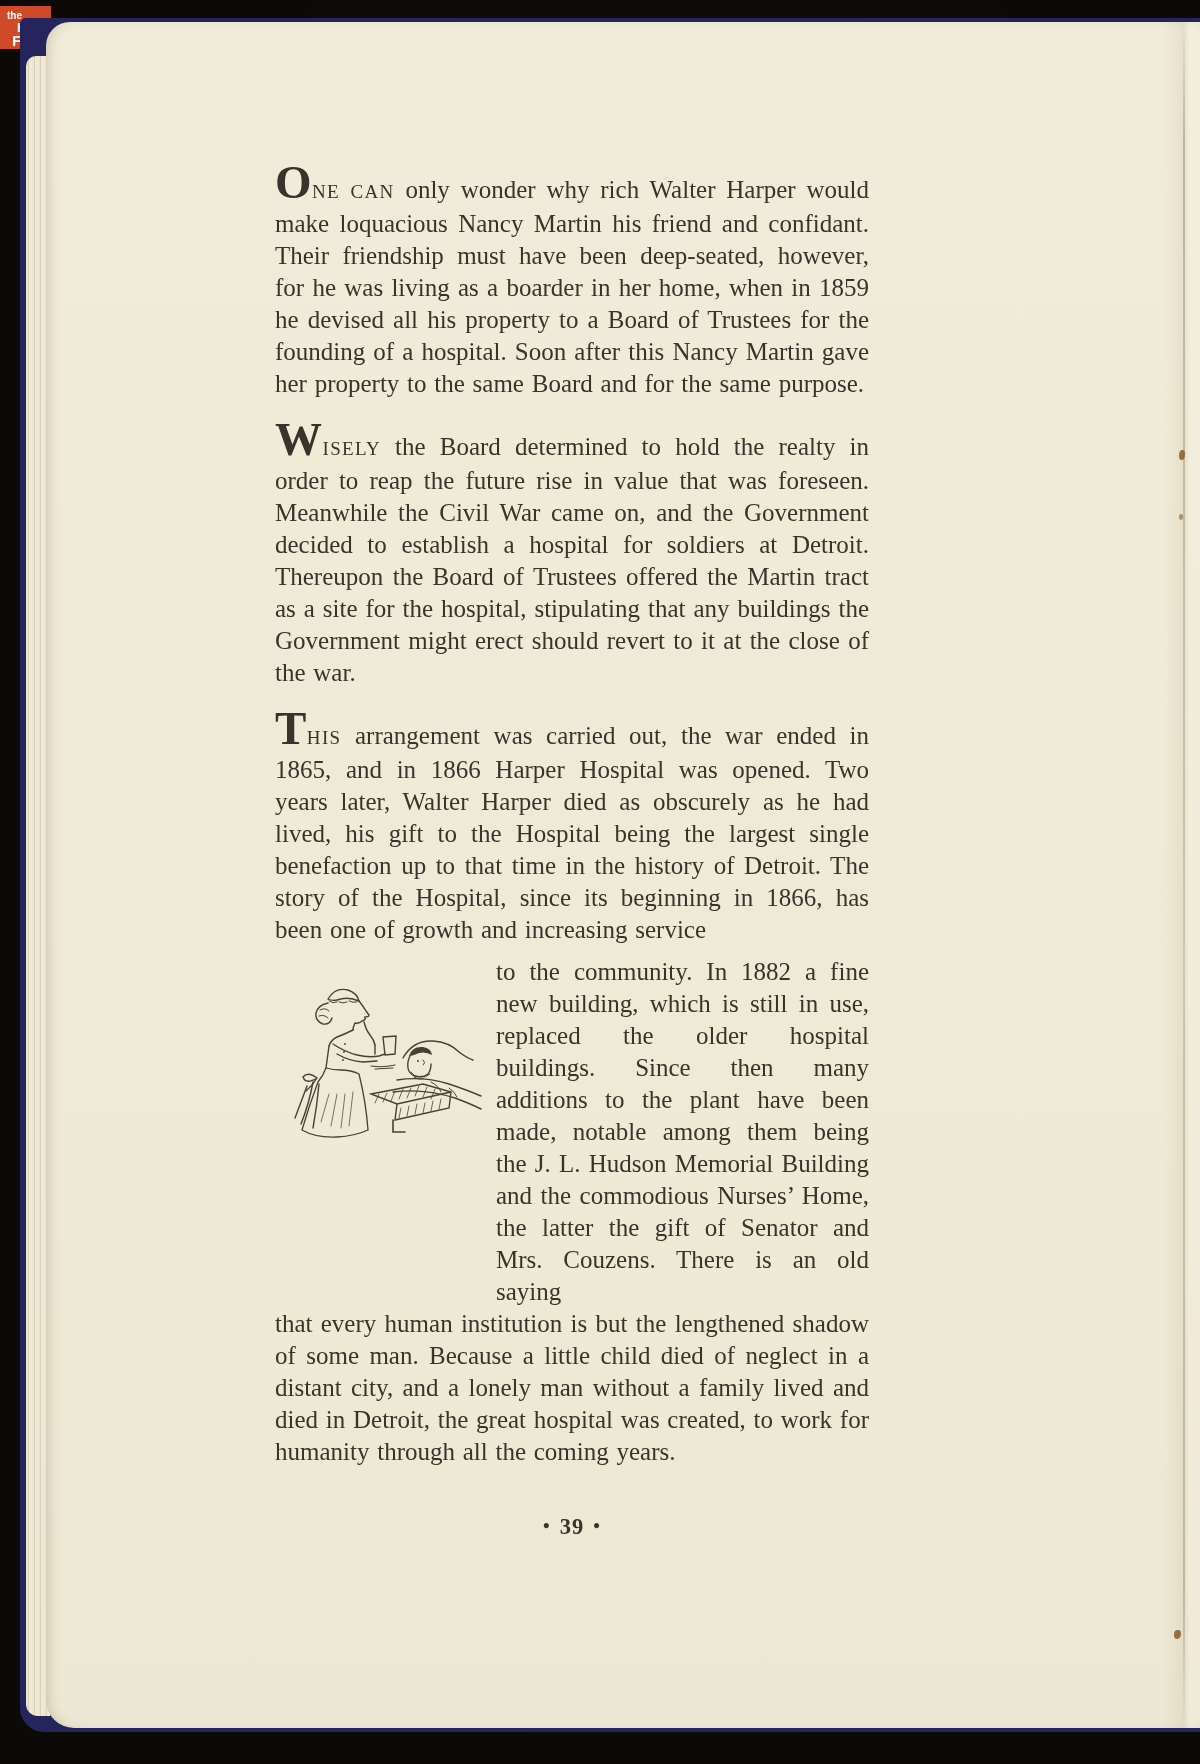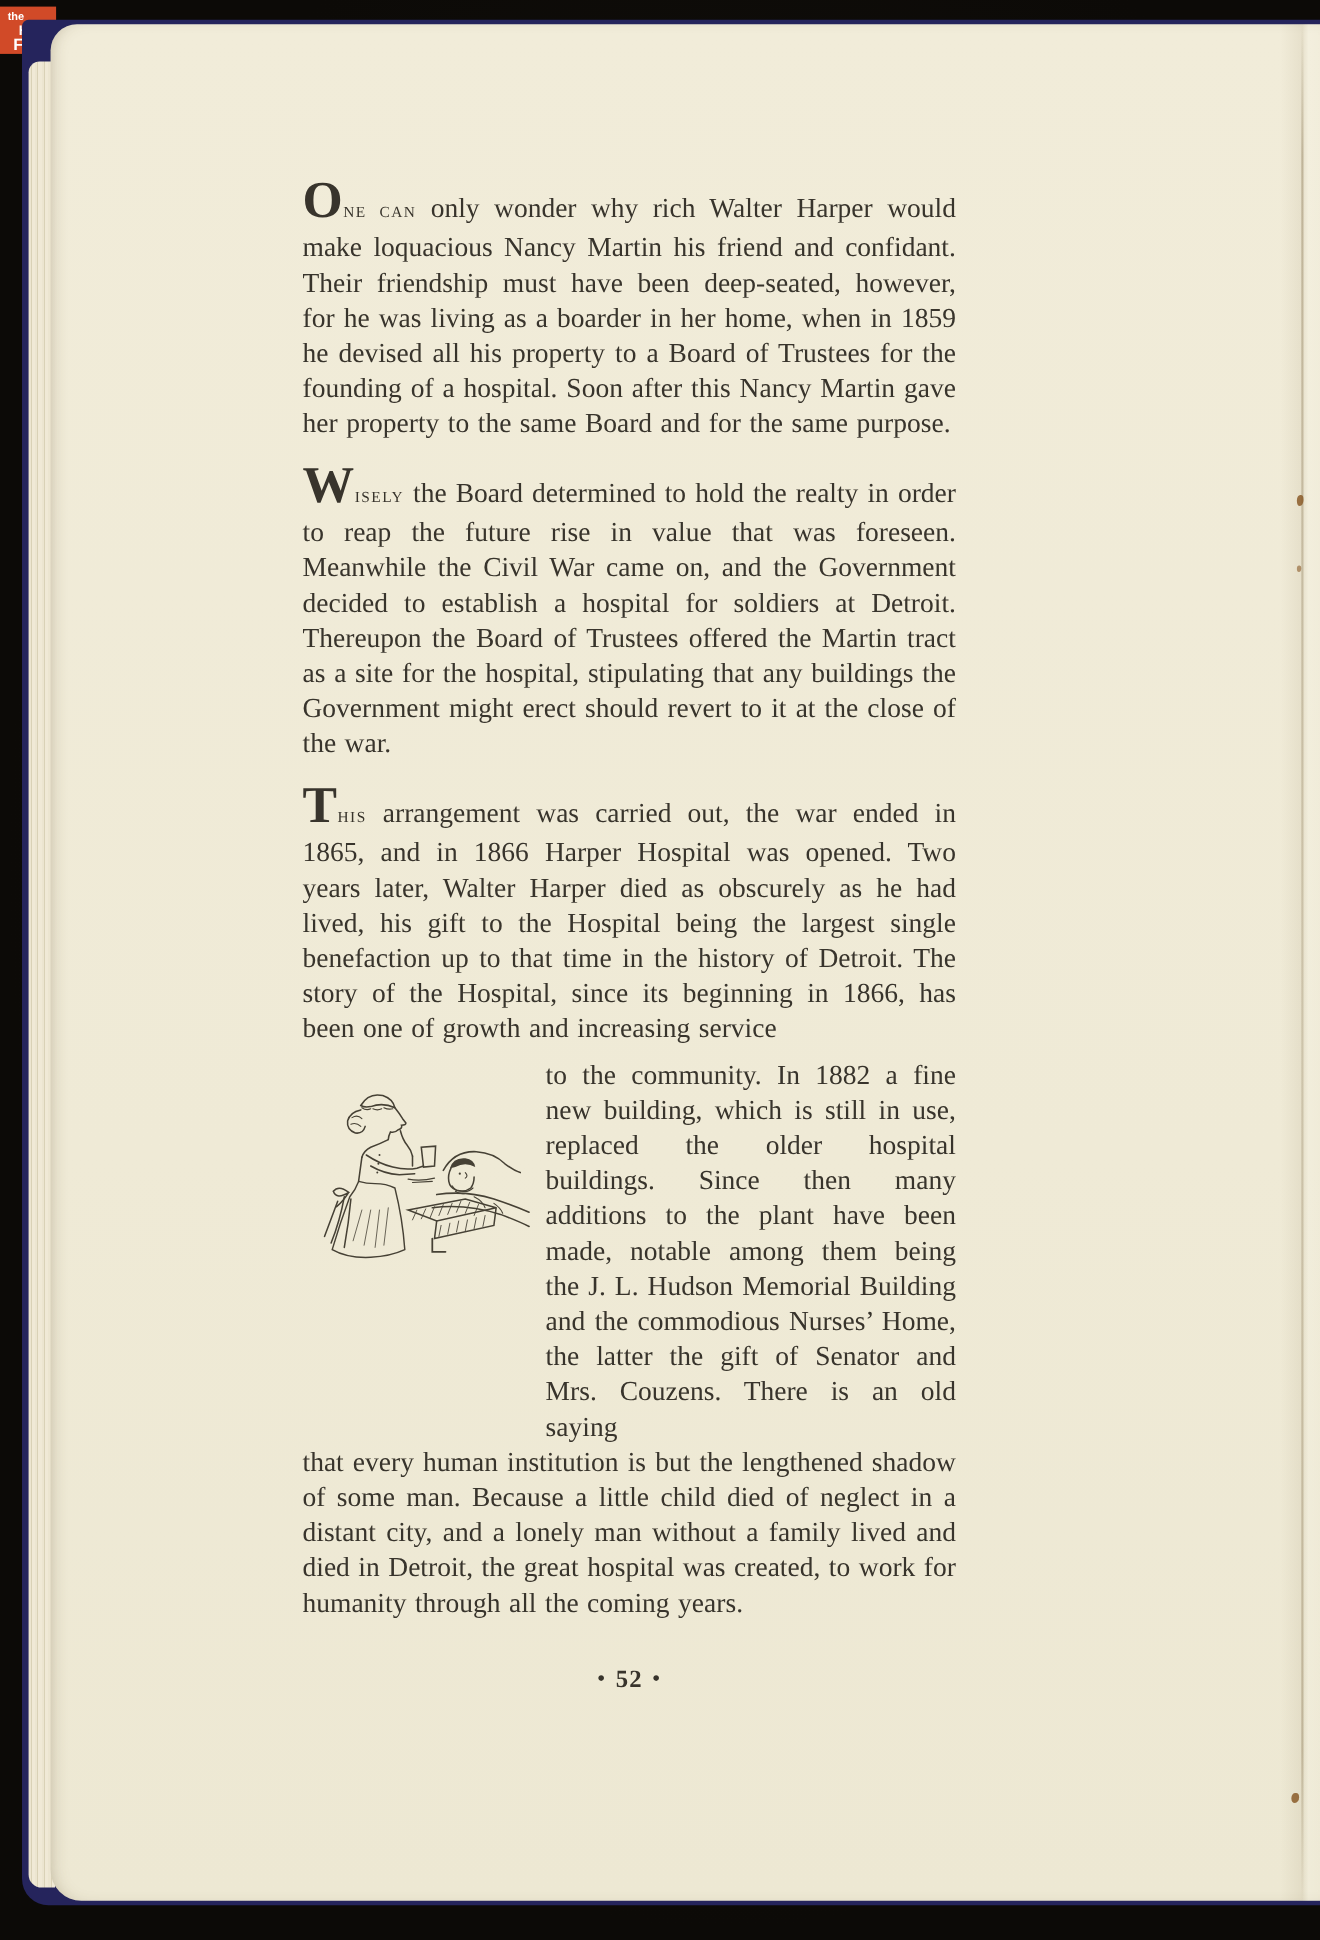--- a/index.html
+++ b/index.html
@@ -28,21 +28,21 @@
   .speck1{left:1133px;top:428px;width:6px;height:10px;}
   .speck2{left:1133px;top:492px;width:4px;height:6px;opacity:.6;}
   .speck3{left:1128px;top:1608px;width:7px;height:9px;}
 
   
   .textblock{position:absolute;left:229px;top:152px;width:594px;font-size:25px;line-height:32px;
     text-align:justify;color:#38342c;word-spacing:1.5px;}
   .para{margin:0;}
   .para + .para{margin-top:31px;}
   .initial{font-size:47px;line-height:0;font-weight:700;letter-spacing:.5px;}
-  .sc{font-size:14px;letter-spacing:1.3px;}
+  .sc{font-size:19px;letter-spacing:1.3px;}
   .p3wrap{margin-left:221px;position:relative;margin-top:10px;}
   .illus{position:absolute;left:-226px;top:26px;width:214px;height:158px;}
   .illus svg{width:100%;height:100%;}
 
   .pagenum{position:absolute;left:229px;top:1492px;width:594px;text-align:center;
     color:#38342c;font-weight:700;font-size:22.5px;letter-spacing:1px;}
   .pn-dot{font-size:19px;vertical-align:2px;margin:0 9px;}
 </style>
 </head>
 <body>
@@ -111,16 +111,16 @@
                 <path d="M122,138 L122,150 L134,150" stroke-width="1.6"></path>
               </g>
             </svg>
           </span><span>to the community. In 1882 a fine new building, which is still in use, replaced the older hospital buildings. Since then many additions to the plant have been made, notable among them being the J. L. Hudson Memorial Building and the commodious Nurses’ Home, the latter the gift of Senator and Mrs. Couzens. There is an old saying</span>
         </div>
         <div><span>that every human institution is but the lengthened shadow of some man. Because a little child died of neglect in a distant city, and a lonely man without a family lived and died in Detroit, the great hospital was created, to work for humanity through all the coming years.</span></div>
       </div>
 
     </div>
 
-    <div class="pagenum"><span class="pn-dot">•</span><span>52</span><span class="pn-dot">•</span></div>
+    <div class="pagenum"><span class="pn-dot">•</span><span>39</span><span class="pn-dot">•</span></div>
   </div>
 
 </div>
 
 </body></html>

